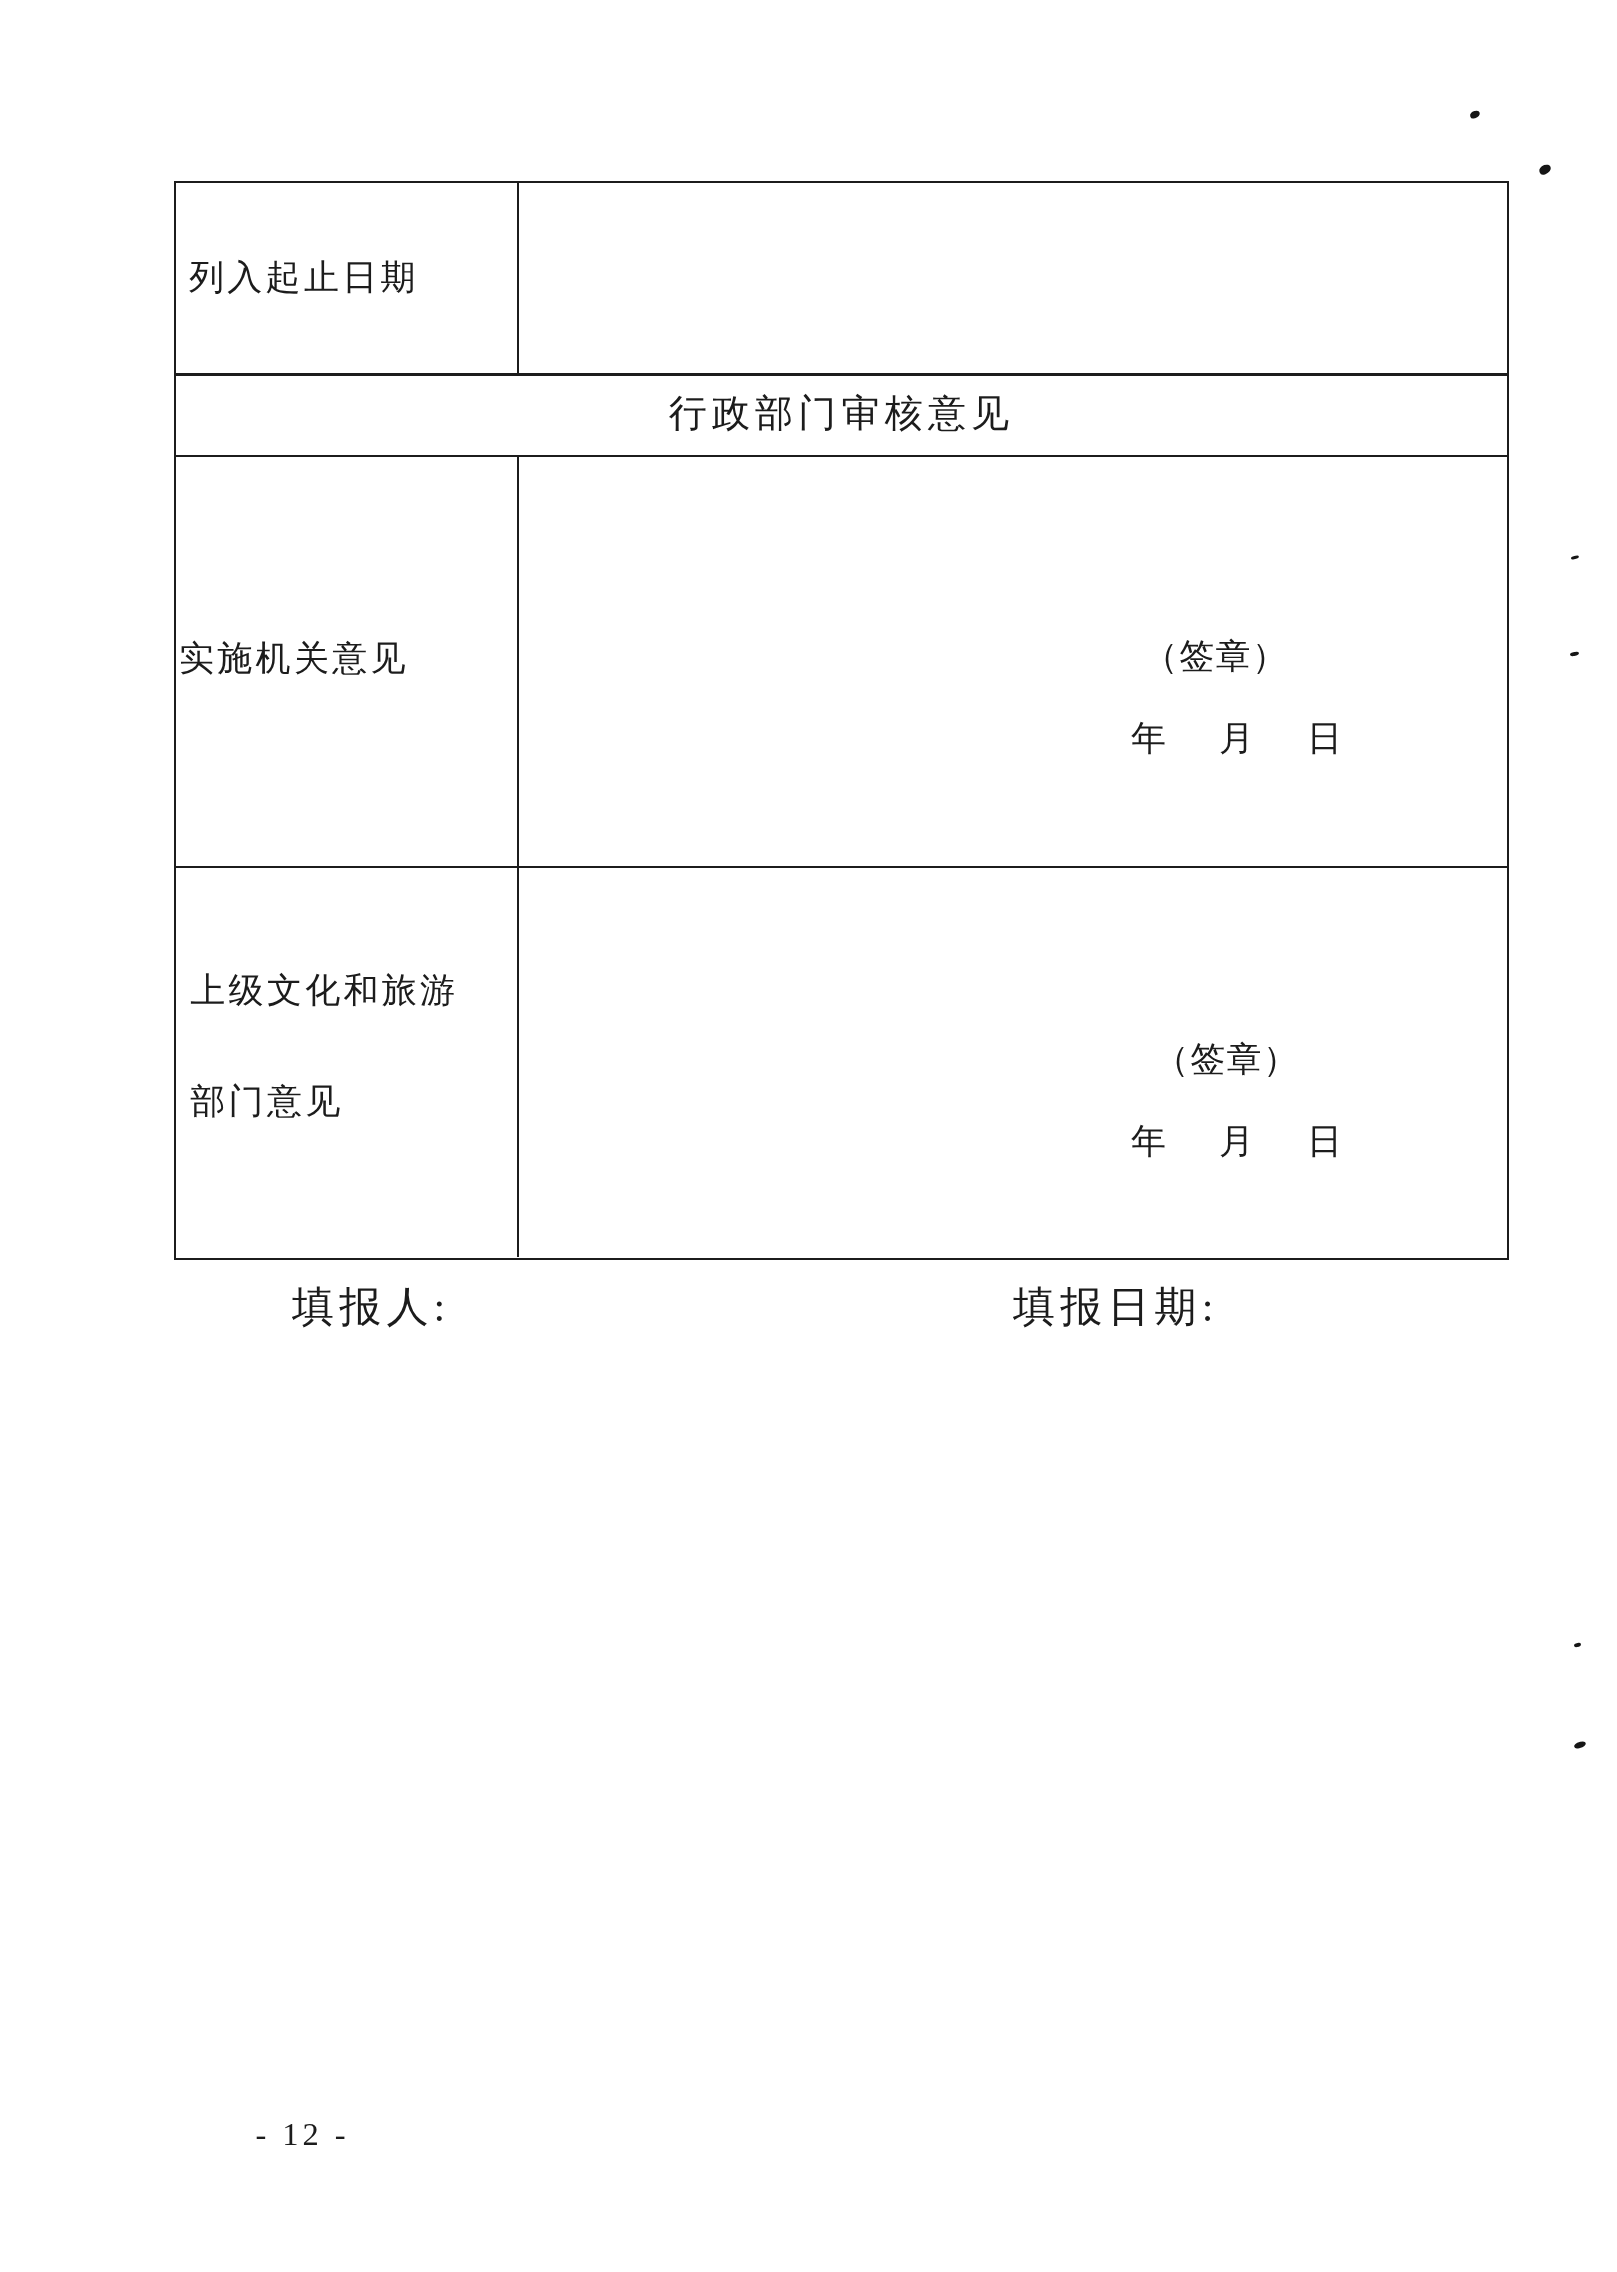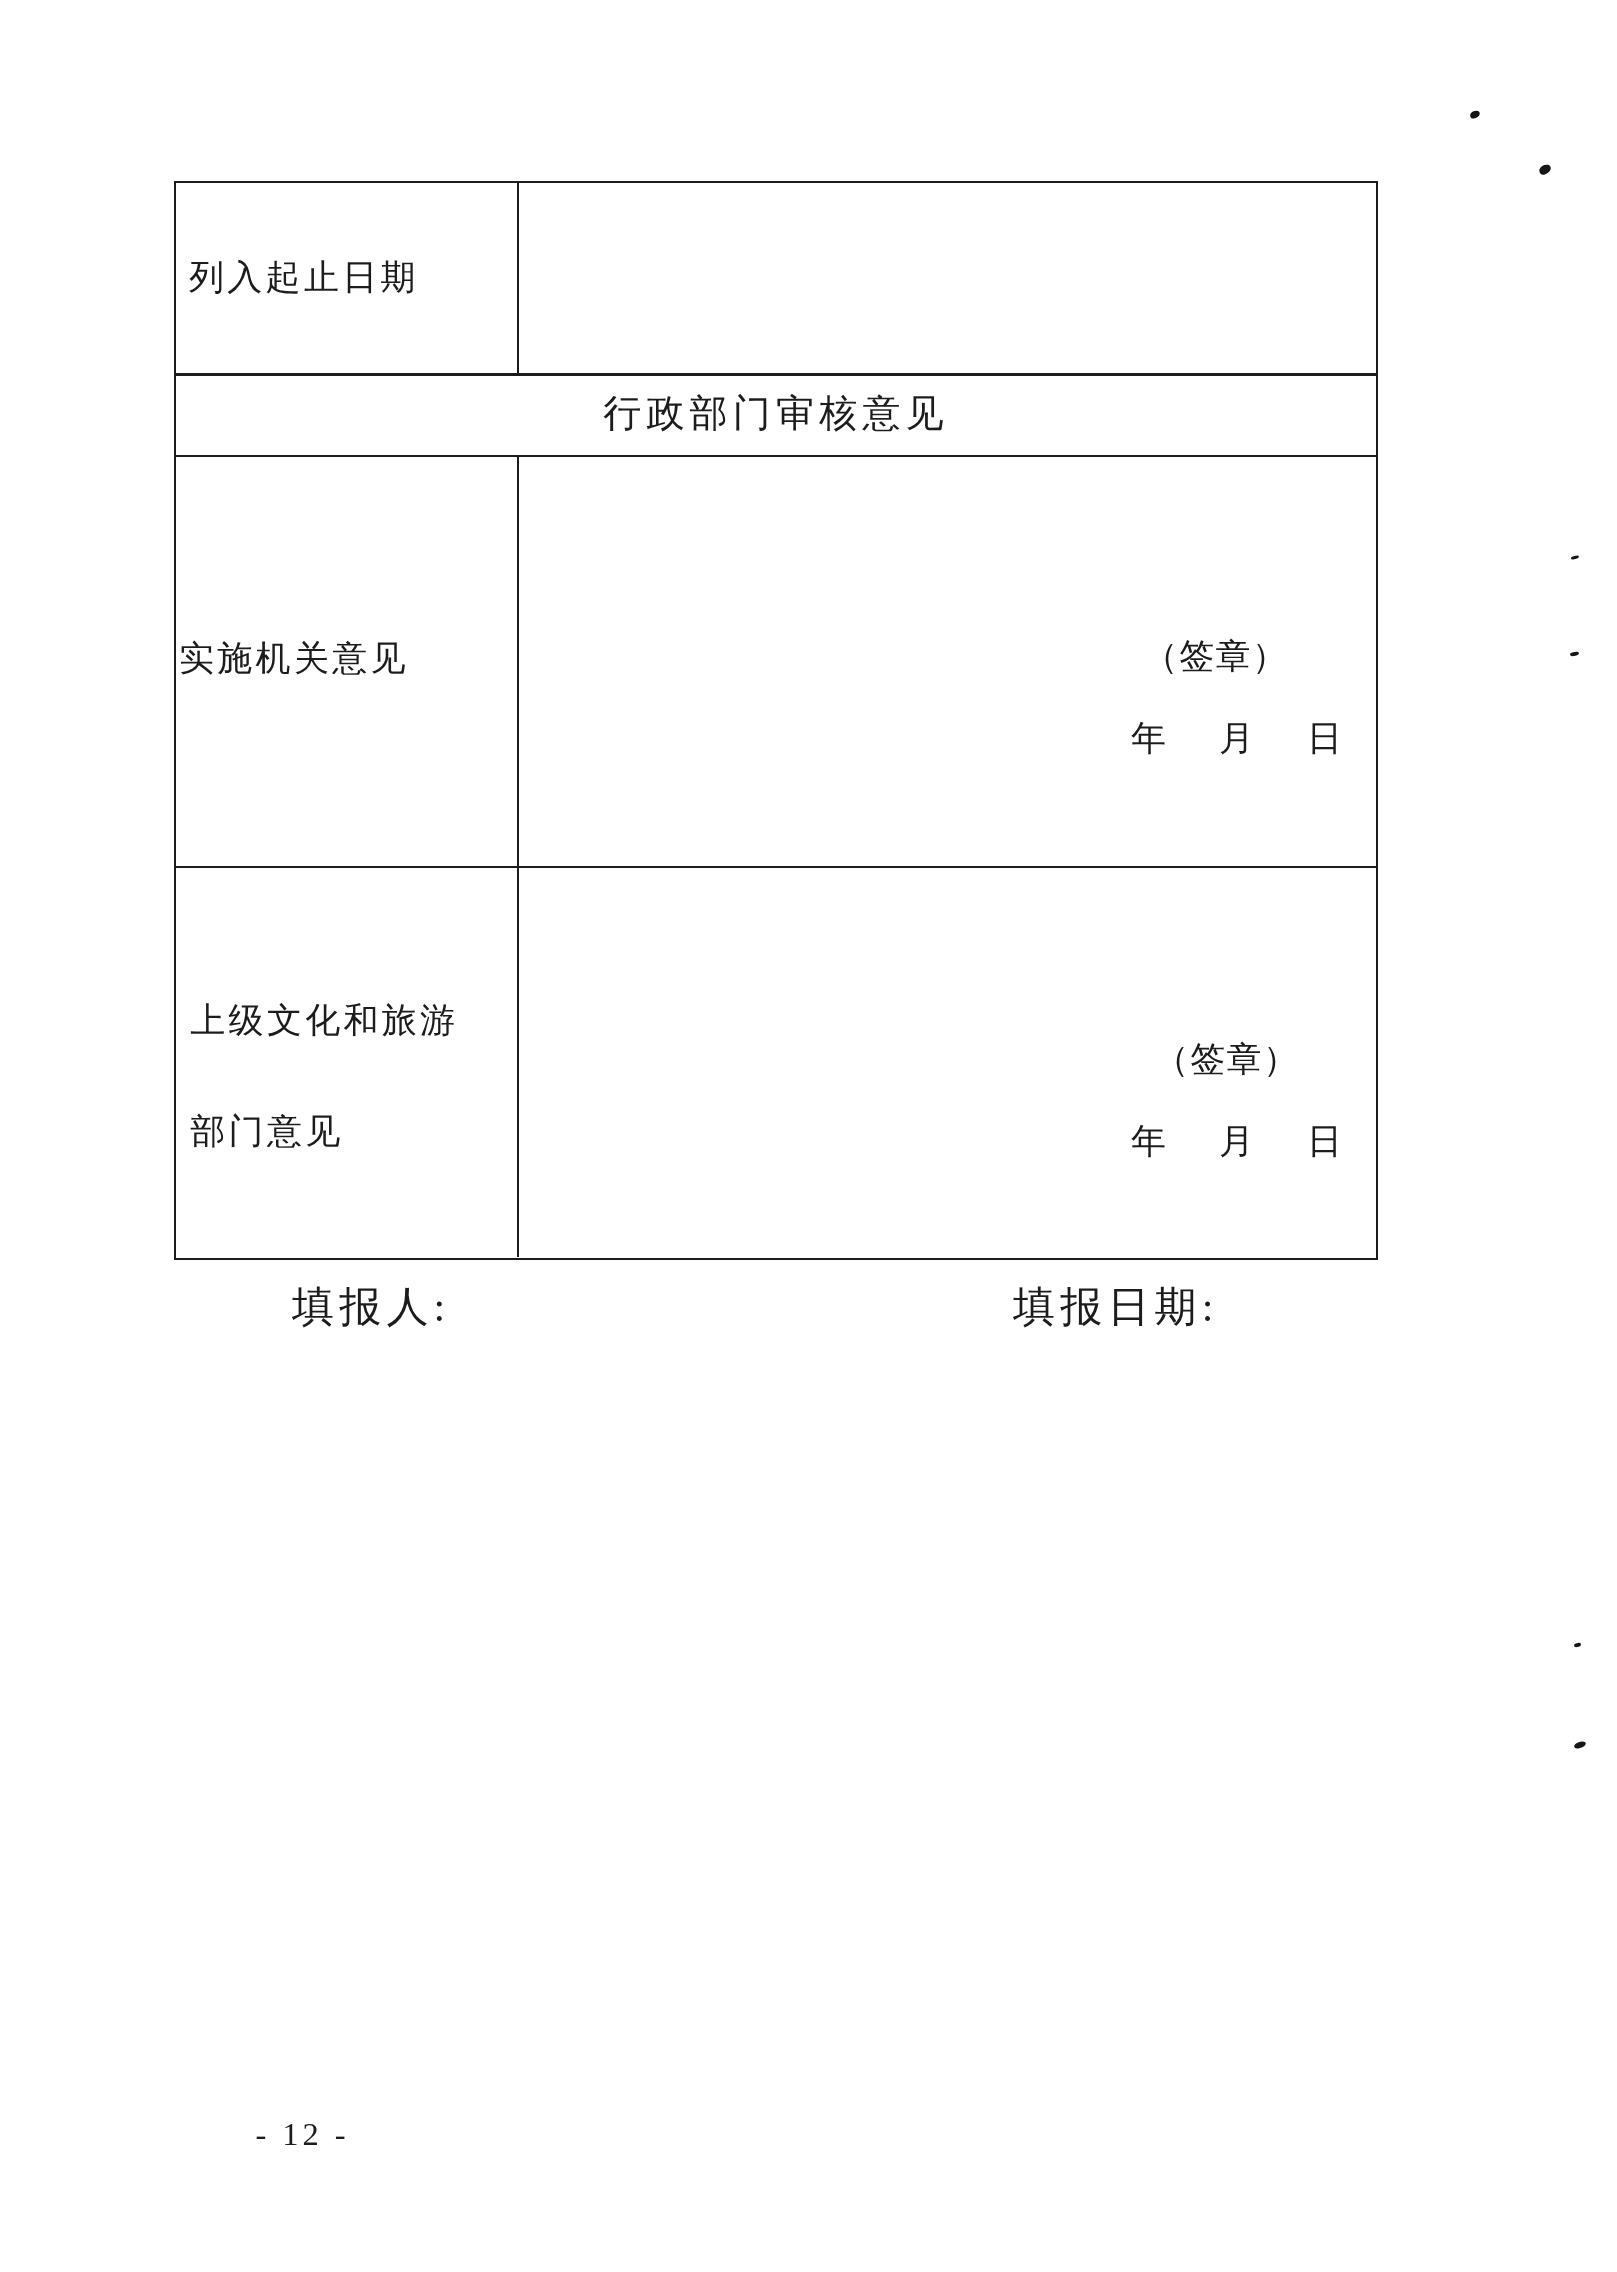--- a/index.html
+++ b/index.html
@@ -14,21 +14,21 @@
     background: #ffffff;
     font-family: "Liberation Serif", "DejaVu Serif", serif;
     color: #1c1c1c;
     overflow: hidden;
   }
   
   .review-table {
     position: absolute;
     left: 174px;
     top: 181px;
-    width: 1204px;
+    width: 1335px;
     height: 1079px;
     border: 2.6px solid #1c1c1c;
     box-sizing: border-box;
   }
   .hline {
     position: absolute;
     left: 0;
     width: 100%;
     height: 2px;
     background: #1c1c1c;
@@ -80,21 +80,21 @@
     letter-spacing: 9px;
     white-space: nowrap;
   }
   
   .r3-label { top: 456px; left: 3px; }
   .r3-seal  { top: 454px; left: 967px; }
   .r3-date  { top: 536px; left: 955px; }
   
   .r1-label { top: 75px; left: 13px; }
   
-  .r4-label { top: 782px; left: 14.3px; }
+  .r4-label { top: 752px; left: 14.3px; }
   .r4-seal  { top: 857px; left: 978px; }
   .r4-date  { top: 939px; left: 955px; }
 
   
   .preparer-label, .fill-date-label {
     position: absolute;
     top: 1284px;
     font-size: 42px;
     line-height: 46px;
     letter-spacing: 5.2px;

